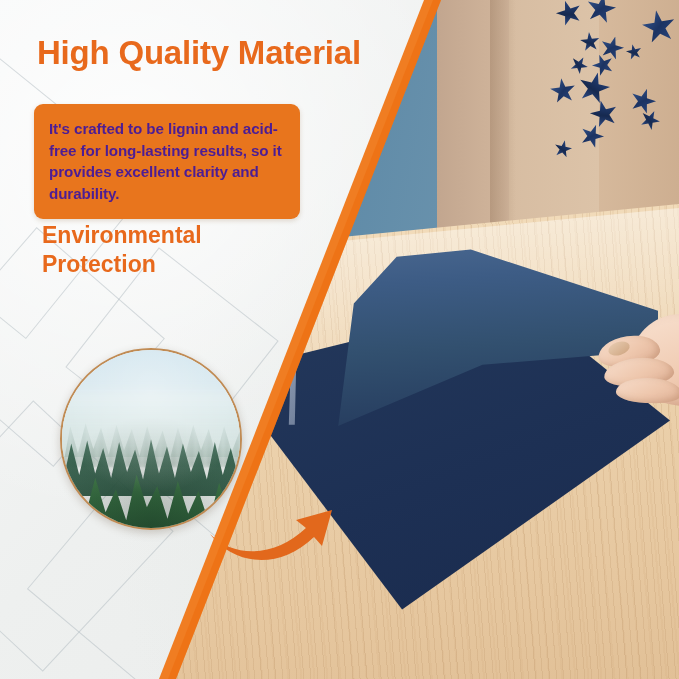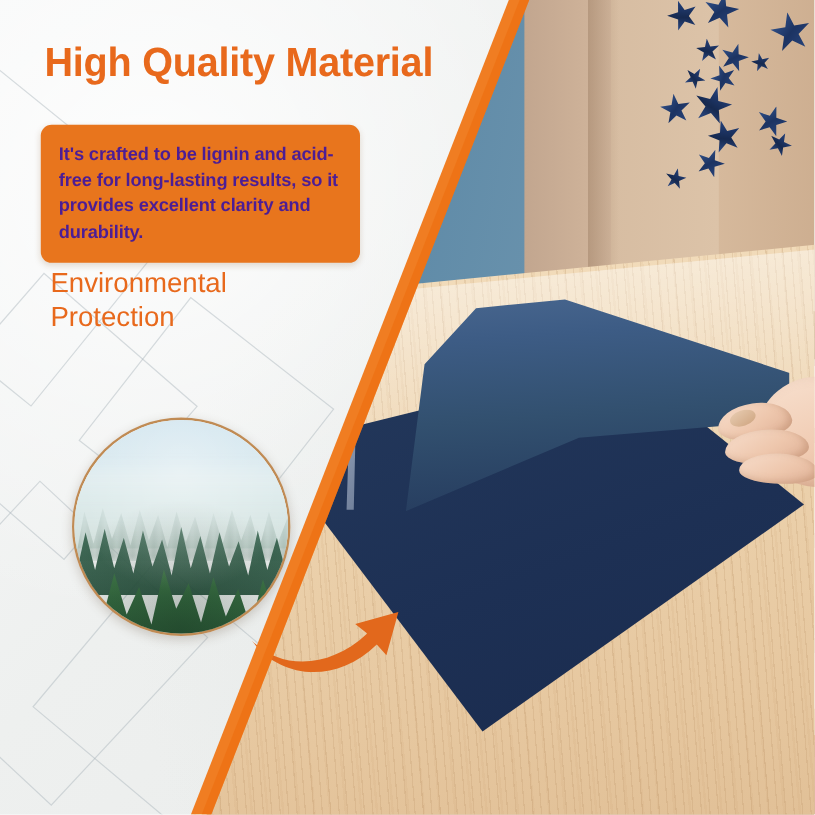--- a/index.html
+++ b/index.html
@@ -170,21 +170,21 @@
     background:#e8751d;border-radius:9px;
     padding:14px 15px 15px 15px;
     box-shadow:0 2px 5px rgba(120,70,20,.18);
   }
   .callout p{
     margin:0;color:#4c1d95;font-size:15.2px;line-height:1.42;
     font-weight:bold;letter-spacing:-.1px;
   }
   .subhead{
     position:absolute;left:42px;top:221px;
-    font-size:23px;font-weight:normal;line-height:1.28;
+    font-size:23px;font-weight:bold;line-height:1.28;
     color:#e8691c;white-space:pre-line;
   }
 
   
   .forest{
     position:absolute;left:60px;top:348px;width:178px;height:178px;
     border-radius:50%;overflow:hidden;
     border:2px solid #c08b54;
     box-shadow:0 3px 9px rgba(90,70,50,.25);
   }

